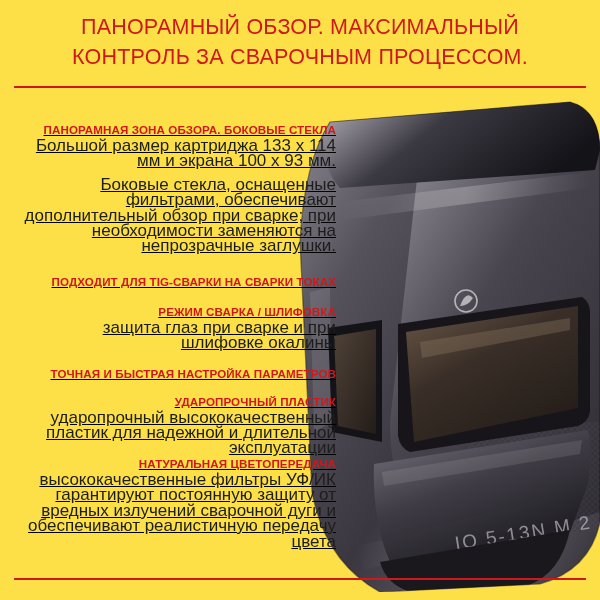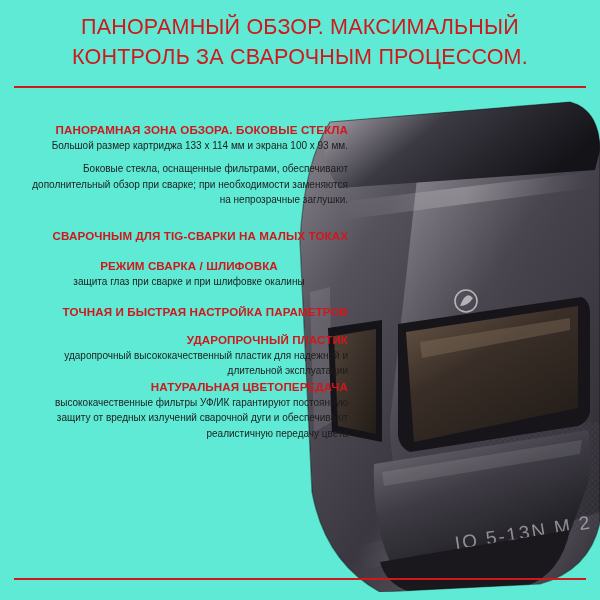--- a/index.html
+++ b/index.html
@@ -10,21 +10,21 @@
     width: 600px;
     height: 600px;
     background: #ffffff;
     font-family: "Liberation Sans", sans-serif;
     overflow: hidden;
   }
   .page {
     position: relative;
     width: 600px;
     height: 600px;
-    background: #5eead4;
+    background: #fde047;
     box-sizing: border-box;
   }
   
   .header {
     position: absolute;
     top: 0;
     left: 0;
     width: 600px;
     padding: 12px 14px 8px 14px;
     box-sizing: border-box;
@@ -54,48 +54,49 @@
     width: 330px;
     height: 500px;
     overflow: hidden;
   }
   .photo svg {
     display: block;
   }
   
   .features {
     position: absolute;
-    left: 30px;
+    left: 18px;
     top: 122px;
     width: 318px;
     text-align: right;
+    text-decoration: underline;
   }
   .feature {
     margin-bottom: 13px;
   }
   .feature-title {
     color: #d0181c;
     font-size: 11.6px;
     font-weight: bold;
     line-height: 15px;
     letter-spacing: 0.1px;
   }
   .feature-body {
     color: #1d1d1d;
-    font-size: 10px;
+    font-size: 17px;
     line-height: 15.4px;
     margin-top: 1px;
   }
   .feature-body.spaced {
     margin-top: 8px;
   }
   .f1 { margin-bottom: 14px; }
   .f2 { margin-top: 20px; margin-bottom: 15px; }
   .f3 { margin-bottom: 15px; }
-  .f4 { margin-bottom: 15px; text-align: center; }
+  .f4 { margin-bottom: 15px; }
   .f5 { }
   .f6 { margin-bottom: 15px; }
   .f7 { margin-bottom: 0; }
   
   .footer-rule {
     position: absolute;
     bottom: 20px;
     left: 14px;
     width: 572px;
     height: 2px;
@@ -200,21 +201,21 @@
 
   <div class="features">
 
     <div class="feature f1">
       <div class="feature-title">ПАНОРАМНАЯ ЗОНА ОБЗОРА. БОКОВЫЕ СТЕКЛА</div>
       <div class="feature-body">Большой размер картриджа 133 х 114 мм и экрана 100 х 93 мм.</div>
       <div class="feature-body spaced">Боковые стекла, оснащенные фильтрами, обеспечивают дополнительный обзор при сварке; при необходимости заменяются на непрозрачные заглушки.</div>
     </div>
 
     <div class="feature f2">
-      <div class="feature-title">СВАРОЧНЫМ ДЛЯ TIG-СВАРКИ НА МАЛЫХ ТОКАХ</div>
+      <div class="feature-title">ПОДХОДИТ ДЛЯ TIG-СВАРКИ НА СВАРКИ ТОКАХ</div>
     </div>
 
 
     <div class="feature f4">
       <div class="feature-title">РЕЖИМ СВАРКА / ШЛИФОВКА</div>
       <div class="feature-body">защита глаз при сварке и при шлифовке окалины</div>
     </div>
 
     <div class="feature f5">
       <div class="feature-title">ТОЧНАЯ И БЫСТРАЯ НАСТРОЙКА ПАРАМЕТРОВ</div>

